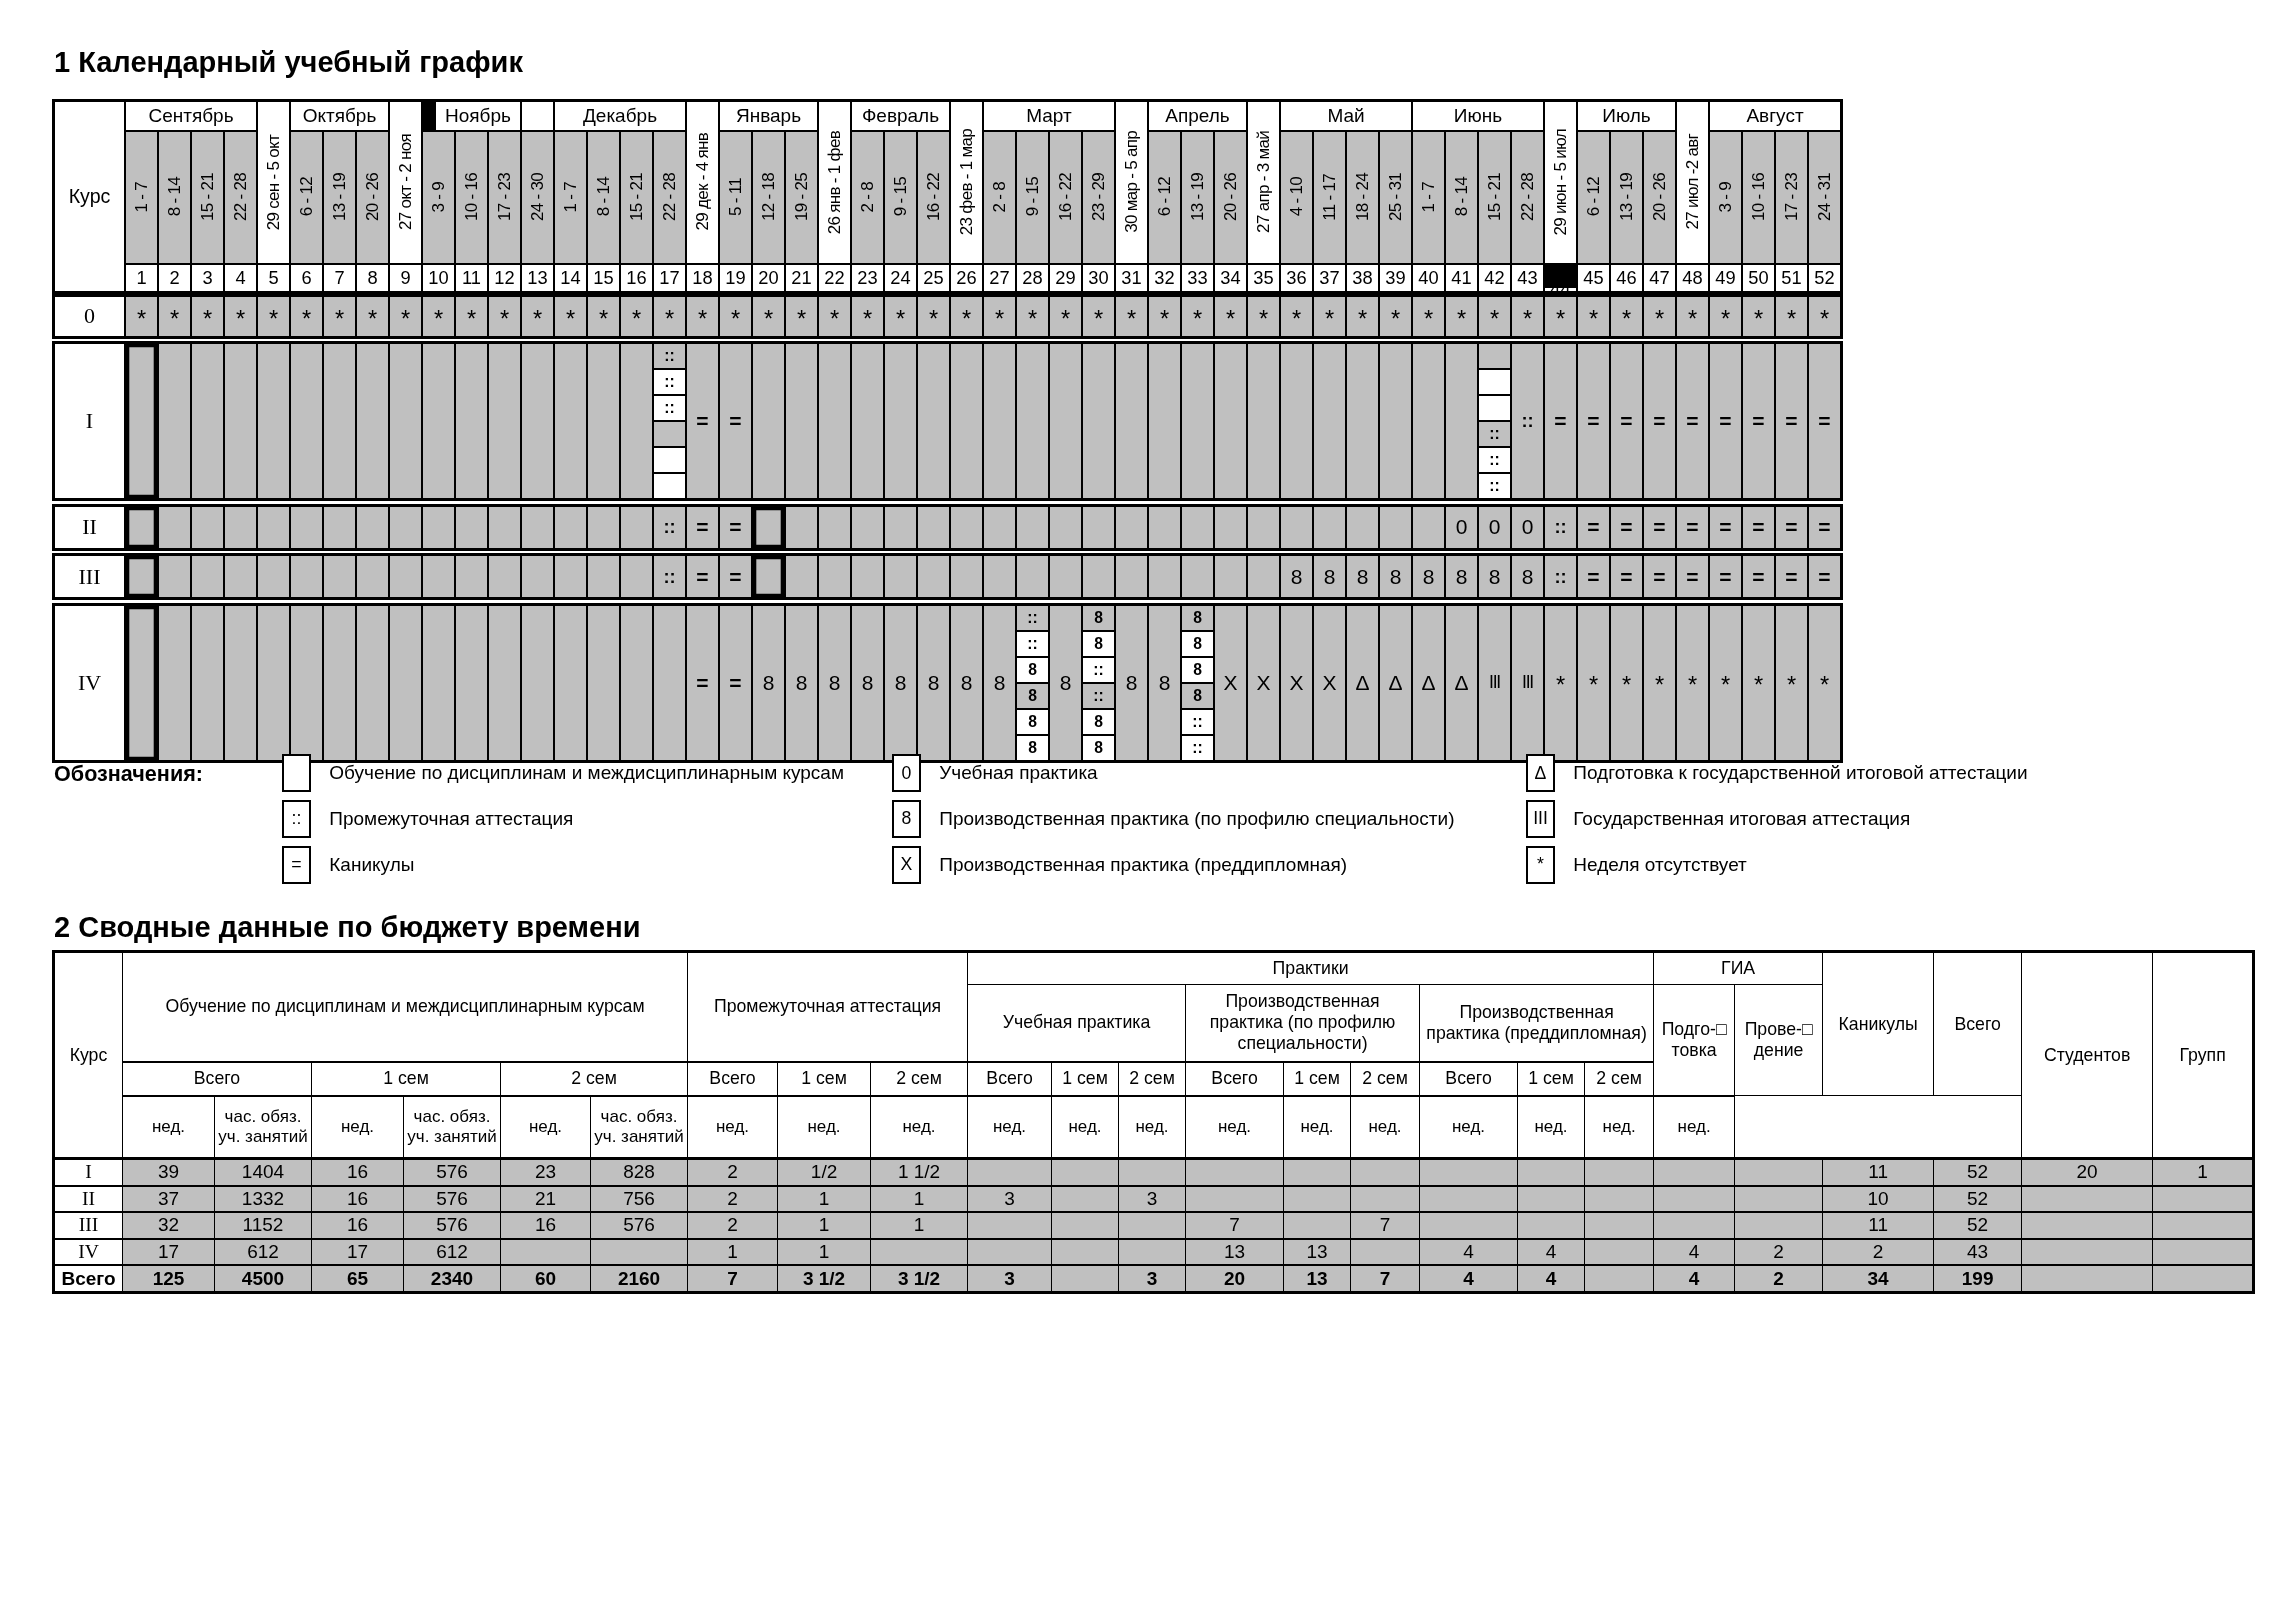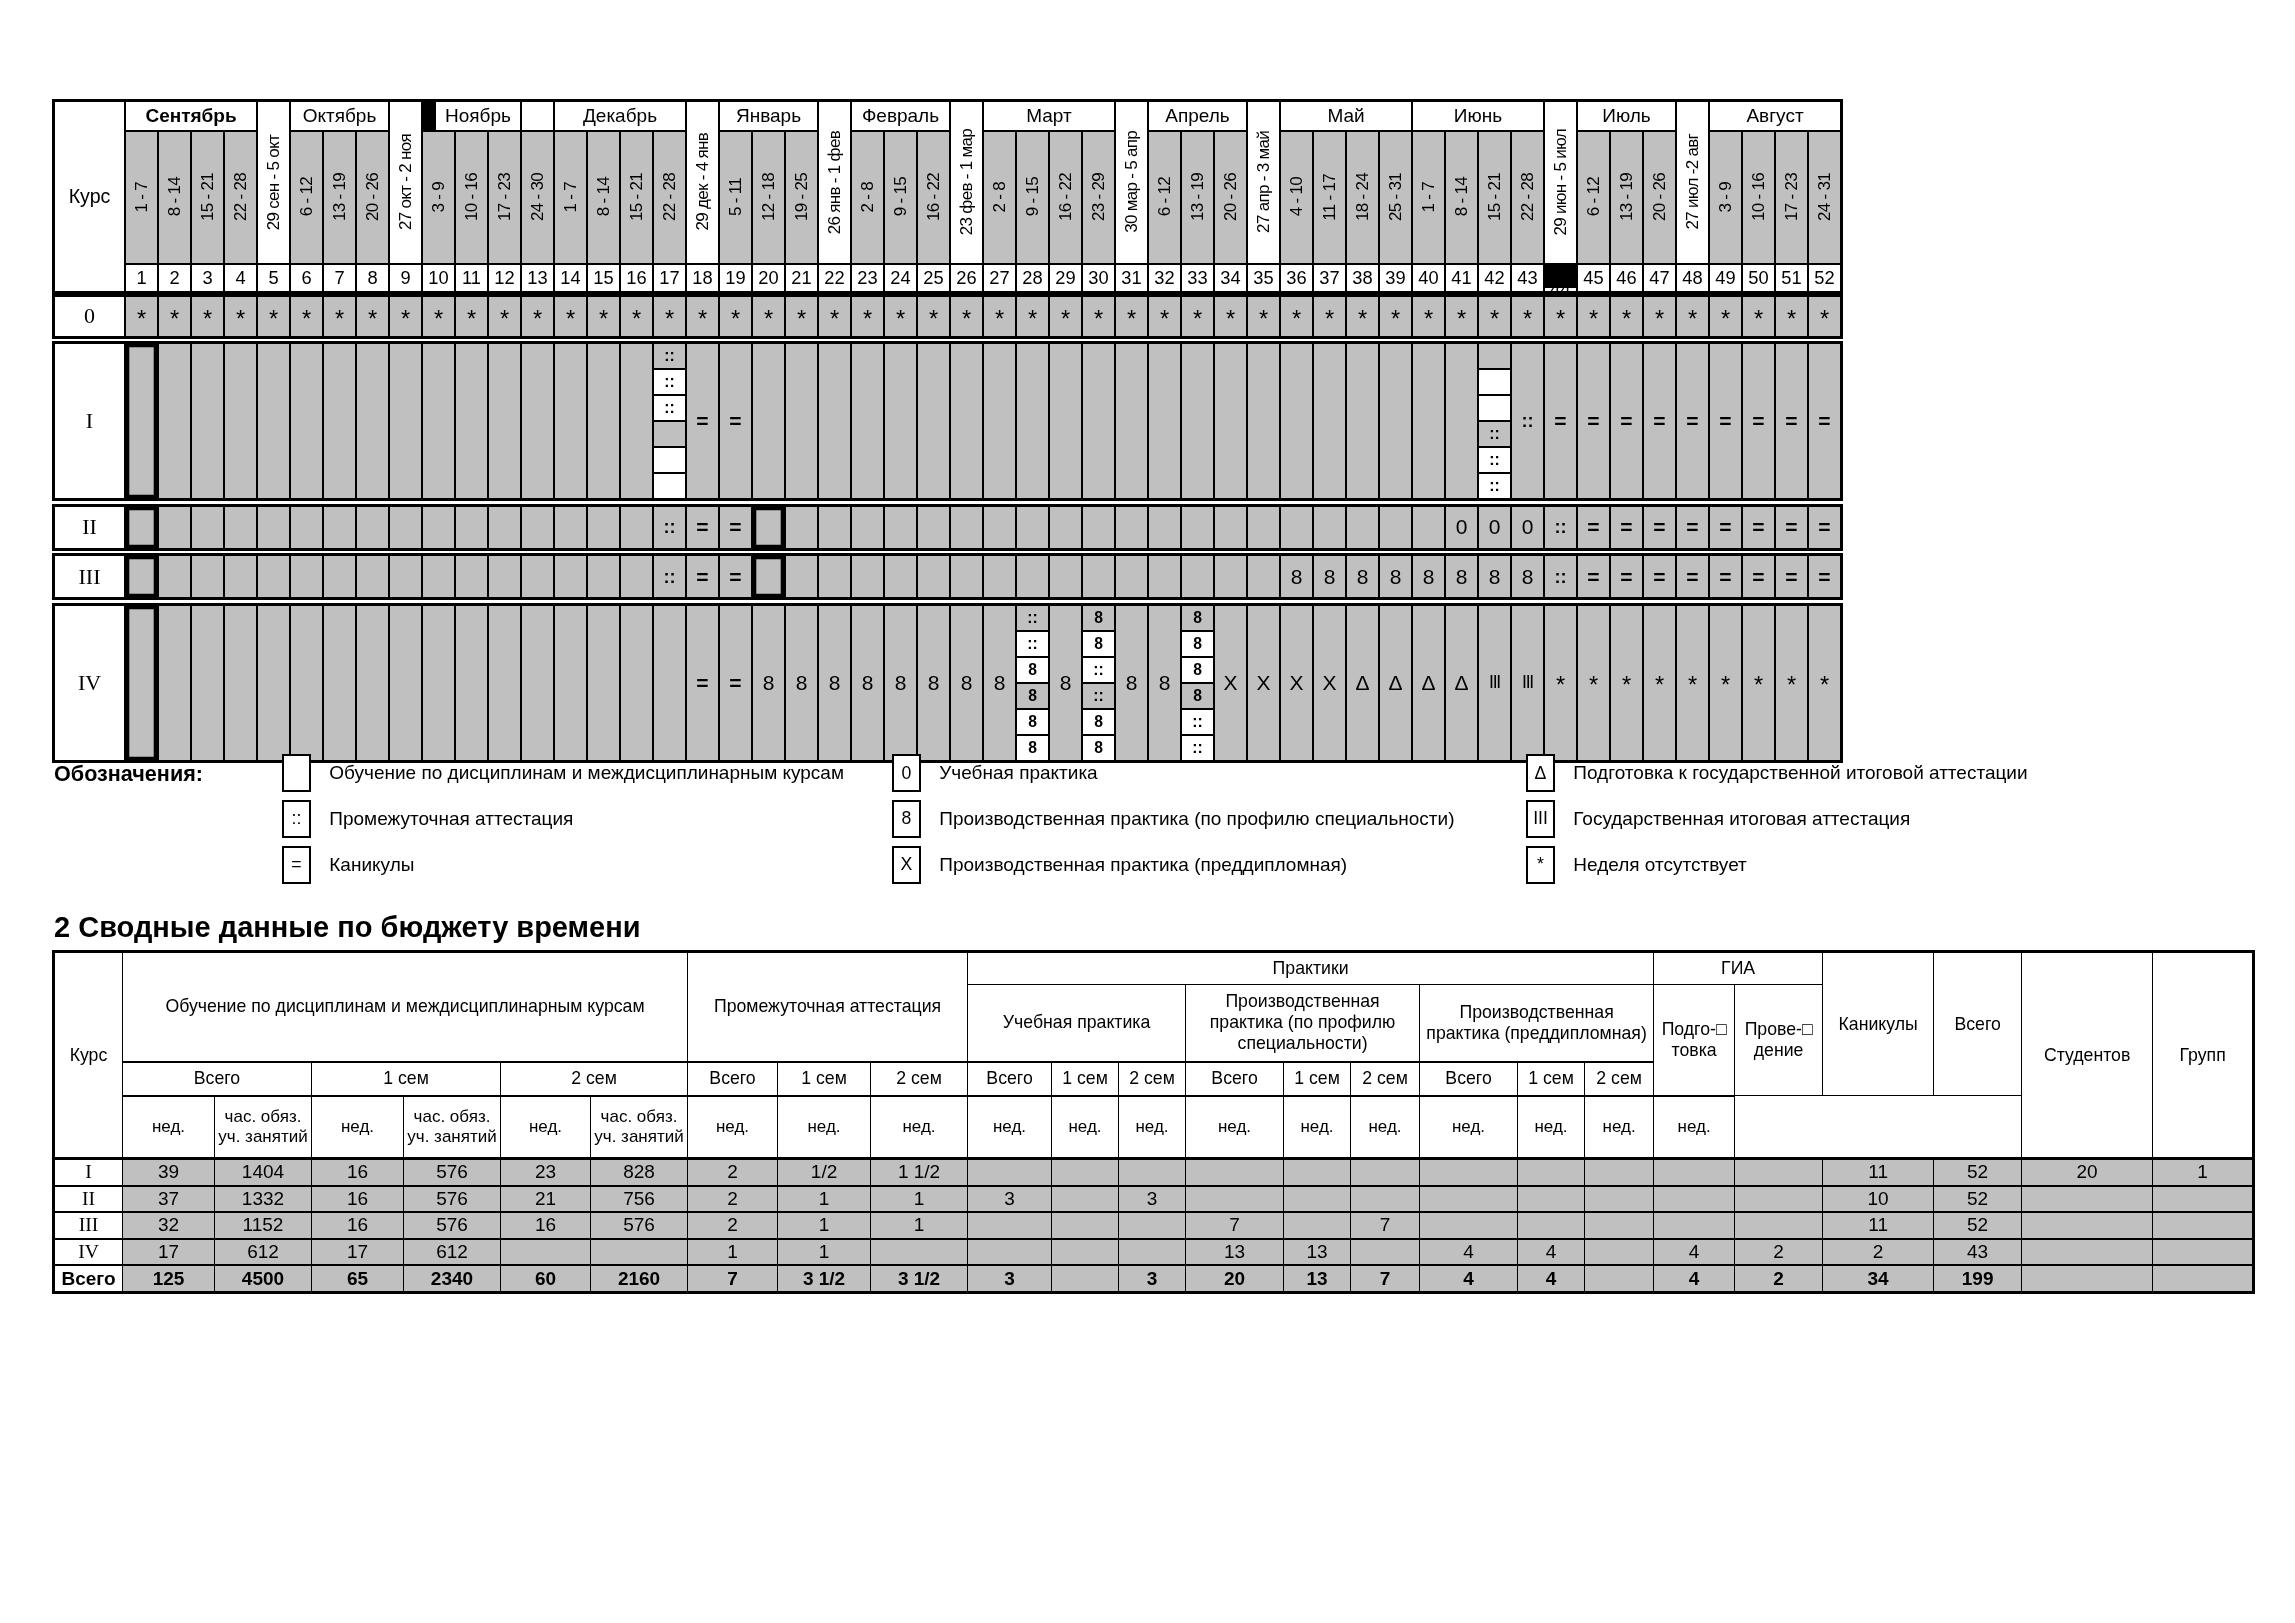--- a/index.html
+++ b/index.html
@@ -58,25 +58,26 @@
   #t2 tbody td{background:#c0c0c0;font-size:19px;border-top:2px solid #000;border-bottom:2px solid #000}
   #t2 tbody td.kursdata{background:#fff;font-family:"Liberation Serif",serif;font-size:19.6px}
   #t2 tbody tr.first td{border-top:3.3px solid #000}
   #t2 tbody tr.total td{font-weight:700}
   #t2 tbody tr.total td.kursdata{font-family:"Liberation Sans",sans-serif;font-weight:700;font-size:19px}
 </style>
 </head>
 <body>
 
 <div class="page">
+  <div class="h1" id="title1">1 Календарный учебный график</div>
 
   <div id="t1">
     <div class="band" id="t1-head">
         <div class="hc kursh" style="grid-area: 1 / 1 / span 3;">Курс</div>
-        <div class="hc mh" style="grid-area: 1 / 2 / auto / span 4; font-weight: bold;">Сентябрь</div>
+        <div class="hc mh" style="grid-area: 1 / 2 / auto / span 4;">Сентябрь</div>
         <div class="hc bridge" style="grid-column: 6 / span 1;">
           <div class="vt">29 сен - 5 окт</div>
         </div>
         <div class="hc mh" style="grid-area: 1 / 7 / auto / span 3;">Октябрь</div>
         <div class="hc bridge" style="grid-column: 10 / span 1;">
           <div class="vt">27 окт - 2 ноя</div>
         </div>
         <div class="hc mh" style="grid-area: 1 / 11 / auto / span 3; margin-left: 13px;">Ноябрь</div>
         <div class="hc mh" style="grid-area: 1 / 14 / auto / span 1;"></div>
         <div class="hc mh" style="grid-area: 1 / 15 / auto / span 4;">Декабрь</div>

